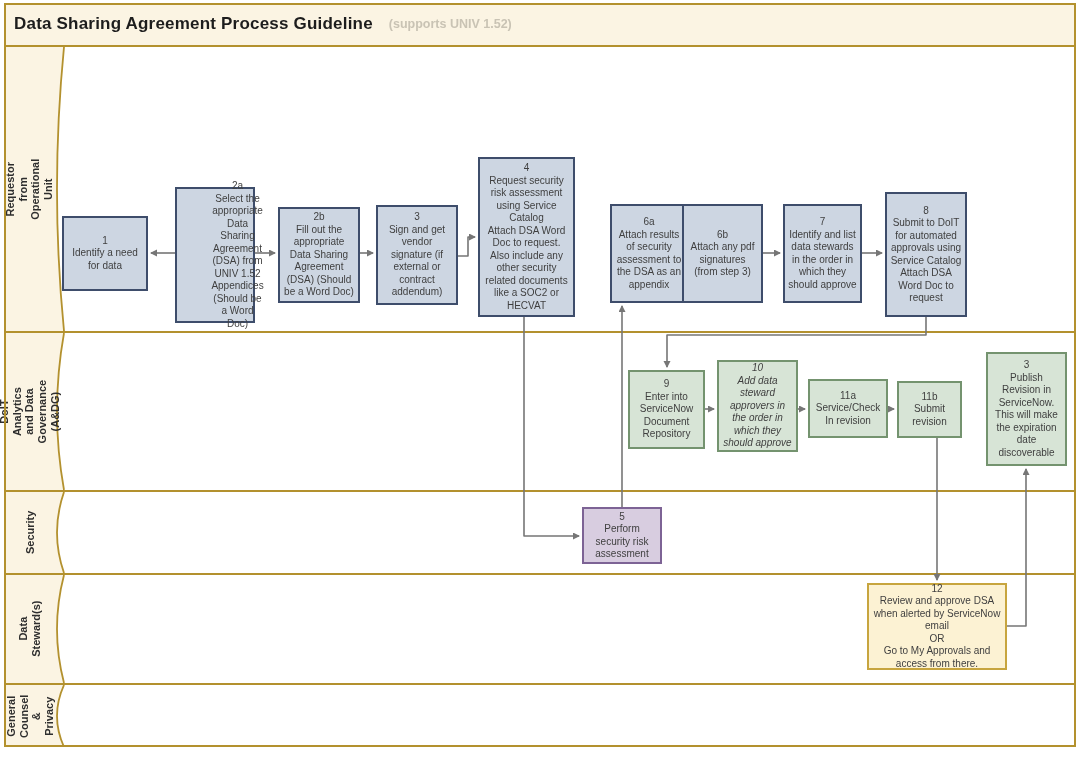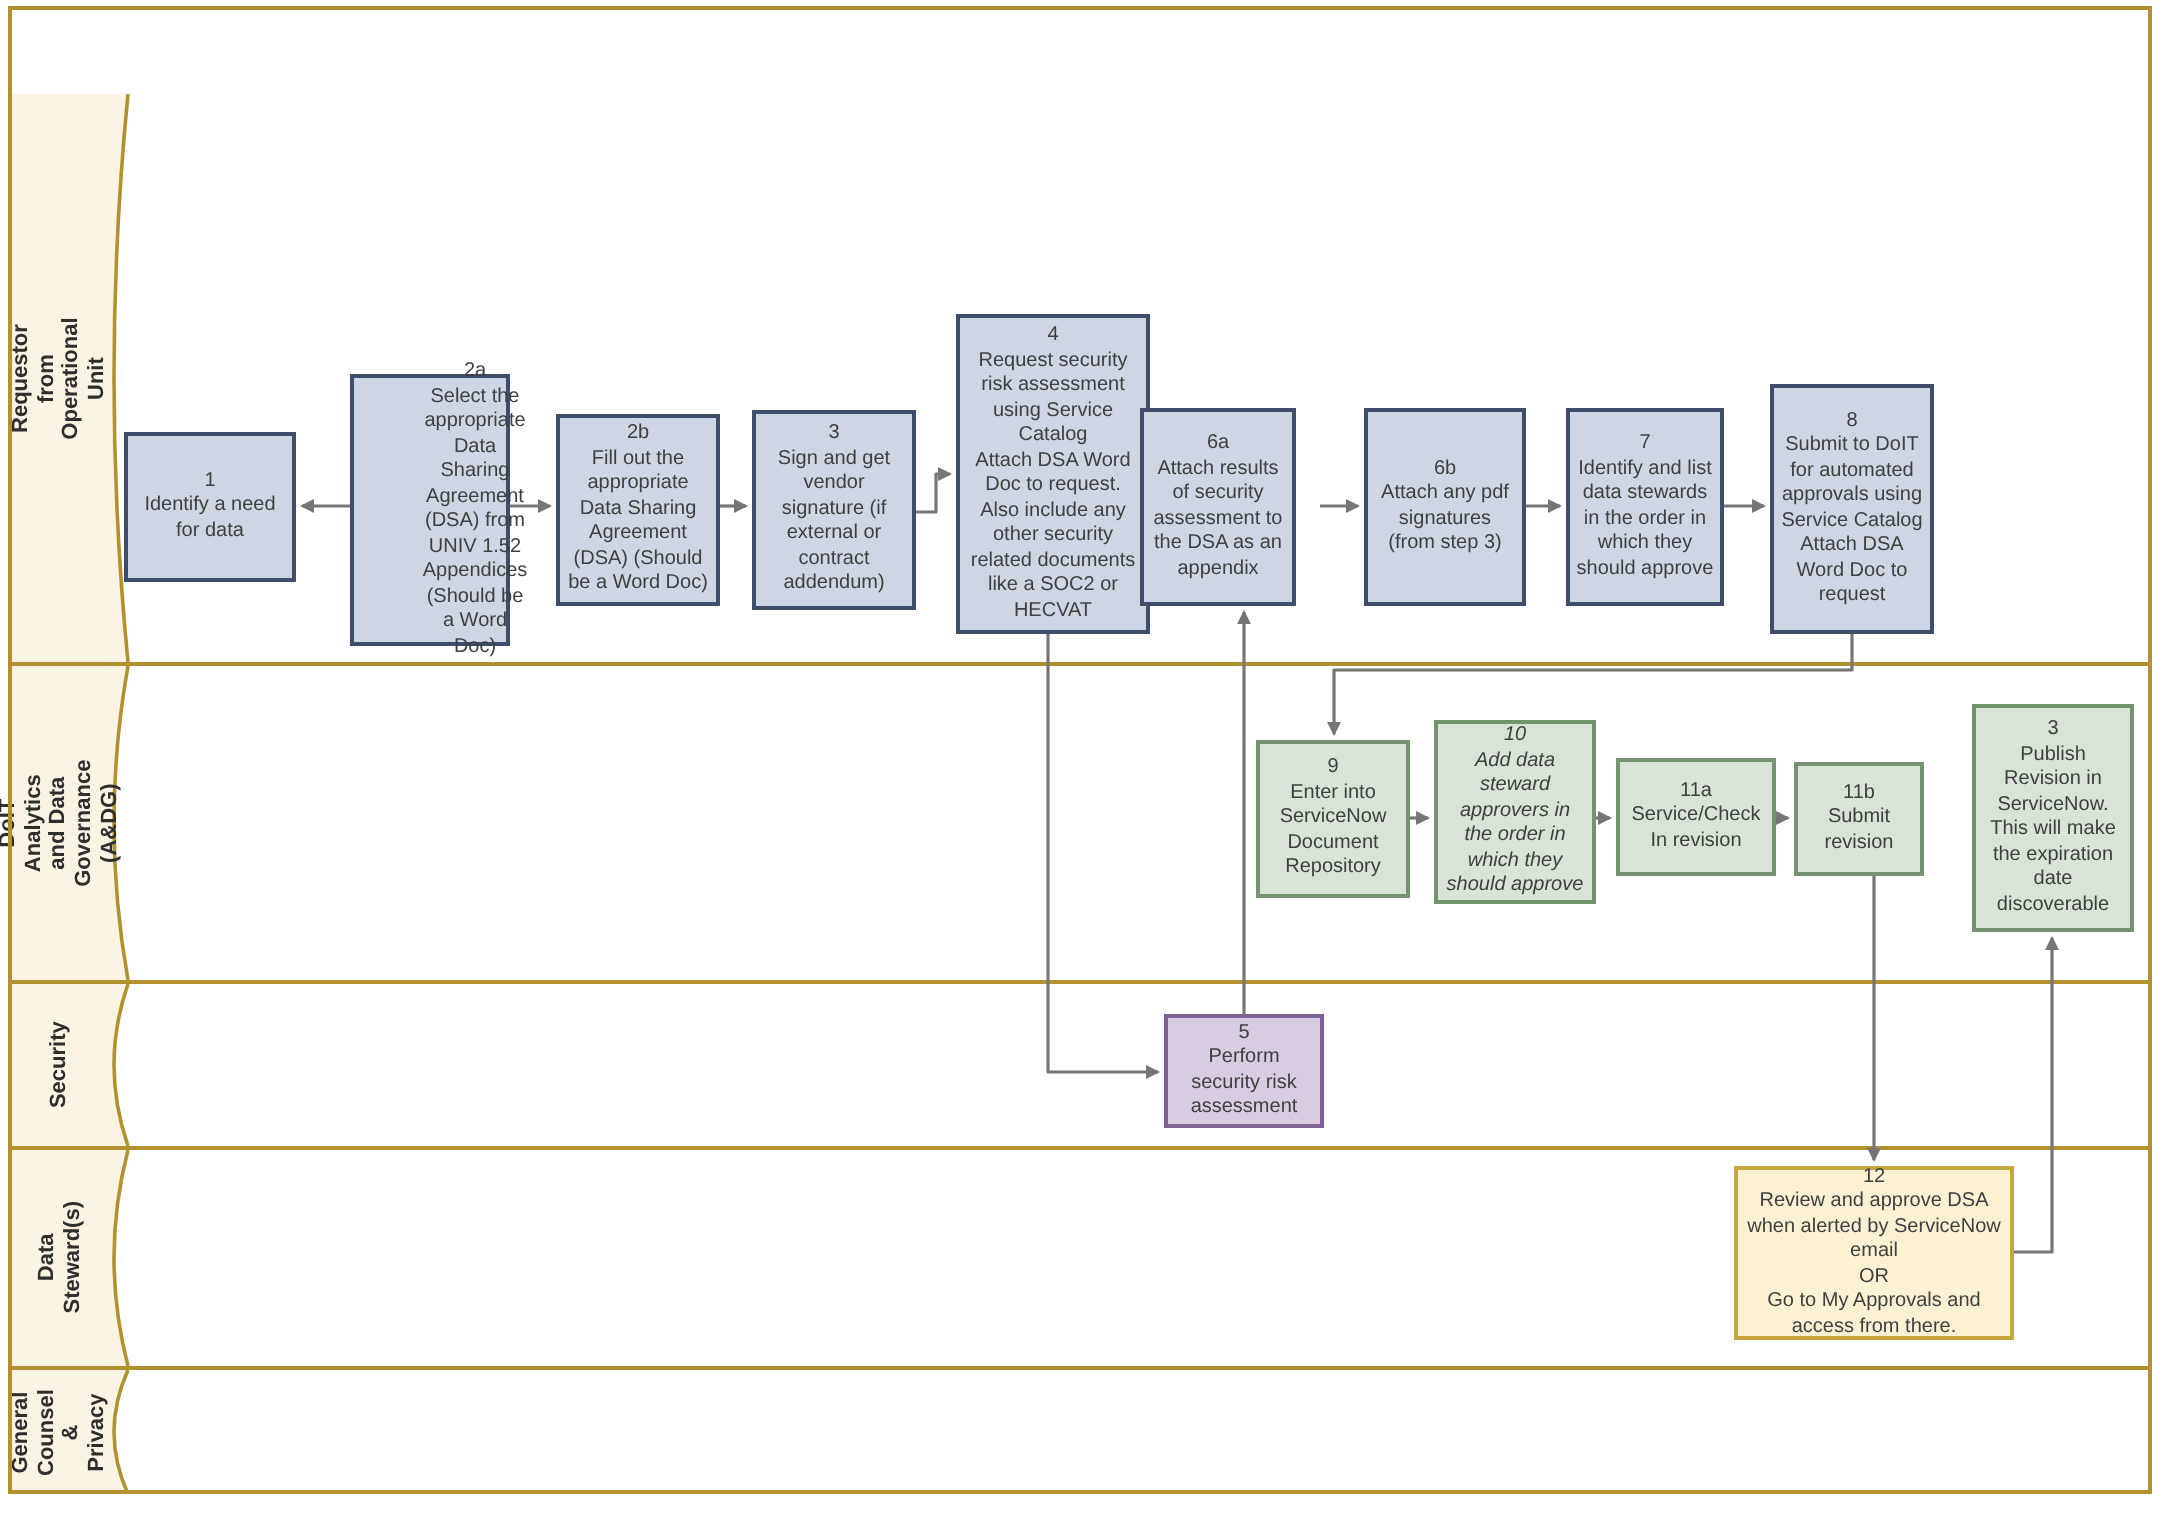--- a/index.html
+++ b/index.html
@@ -55,20 +55,24 @@
   #connector-layer{position:absolute;left:0;top:0;width:1087px;height:760px;z-index:2;}
   #connector-layer polyline{
     fill:none;stroke:#767676;stroke-width:1.6;stroke-linejoin:round;stroke-linecap:butt;
   }
 </style>
 </head>
 <body>
 
 <div id="stage">
 
+  <div id="header">
+    <h1 class="title">Data Sharing Agreement Process Guideline</h1>
+    <span class="subtitle">(supports UNIV 1.52)</span>
+  </div>
 
   <div id="lanes">
       <div class="lane-row" style="top: 47px; height: 284px;">
         <div class="lane-label-cell">
           <svg class="lane-curve" viewBox="0 0 18 284" preserveAspectRatio="none">
             <path d="M16,0 Q2,142 16,284 L18,284 L18,0 Z" fill="#ffffff"></path>
             <path d="M16,0 Q2,142 16,284" fill="none" stroke="#b3912e" stroke-width="1.8"></path>
           </svg>
           <div class="lane-label">
             <span style="width: 268px;">Requestor from Operational Unit</span>
@@ -149,21 +153,21 @@
 Identify a need for data</div>
       <div class="node node--blue" style="left: 175px; top: 187px; width: 80px; height: 136px; padding-left: 48px;">2a
 Select the appropriate Data Sharing Agreement (DSA) from UNIV 1.52 Appendices (Should be a Word Doc)</div>
       <div class="node node--blue" style="left: 278px; top: 207px; width: 82px; height: 96px;">2b
 Fill out the appropriate Data Sharing Agreement (DSA) (Should be a Word Doc)</div>
       <div class="node node--blue" style="left: 376px; top: 205px; width: 82px; height: 100px;">3
 Sign and get vendor signature (if external or contract addendum)</div>
       <div class="node node--blue" style="left: 478px; top: 157px; width: 97px; height: 160px;">4
 Request security risk assessment using Service Catalog
 Attach DSA Word Doc to request. Also include any other security related documents like a SOC2 or HECVAT</div>
-      <div class="node node--blue" style="left: 570px; top: 204px; width: 78px; height: 99px;">6a
+      <div class="node node--blue" style="left: 610px; top: 204px; width: 78px; height: 99px;">6a
 Attach results of security assessment to the DSA as an appendix</div>
       <div class="node node--blue" style="left: 682px; top: 204px; width: 81px; height: 99px;">6b
 Attach any pdf signatures (from step 3)</div>
       <div class="node node--blue" style="left: 783px; top: 204px; width: 79px; height: 99px;">7
 Identify and list data stewards in the order in which they should approve</div>
       <div class="node node--blue" style="left: 885px; top: 192px; width: 82px; height: 125px;">8
 Submit to DoIT for automated approvals using Service Catalog
 Attach DSA Word Doc to request</div>
       <div class="node node--green" style="left: 628px; top: 370px; width: 77px; height: 79px;">9
 Enter into ServiceNow Document Repository</div>

